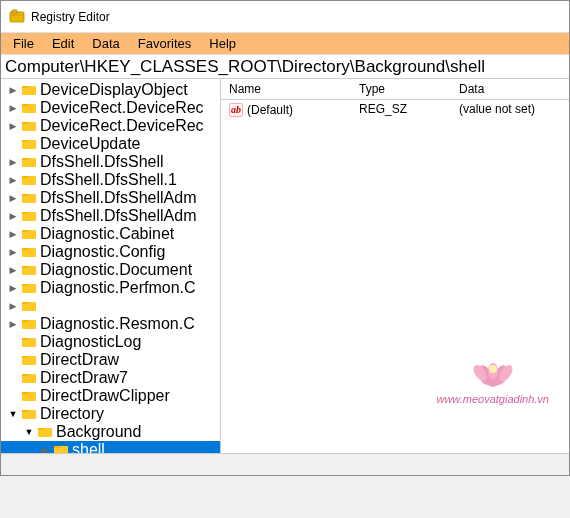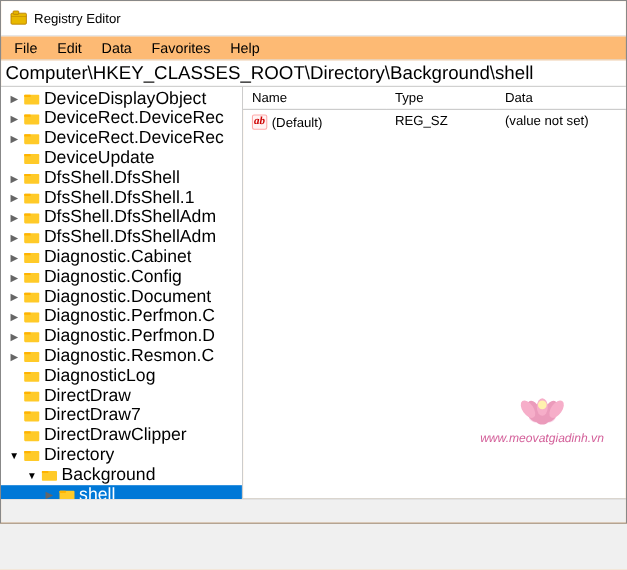--- a/index.html
+++ b/index.html
@@ -364,21 +364,20 @@
       </div>
 
       <div class="tree-item indent-1">
         <span class="expand-btn">▶</span>
         <span class="folder-icon">
           <svg class="folder-svg" viewBox="0 0 14 12">
               <rect x="0" y="2" width="14" height="9" rx="1" fill="#FFCA28"></rect>
               <rect x="0" y="2" width="6" height="2" rx="0.5" fill="#FFB300"></rect>
             </svg>
         </span>
-        <span class="item-label">Diagnostic.Perfmon.D</span>
       </div>
 
       <div class="tree-item indent-1">
         <span class="expand-btn">▶</span>
         <span class="folder-icon">
           <svg class="folder-svg" viewBox="0 0 14 12">
               <rect x="0" y="2" width="14" height="9" rx="1" fill="#FFCA28"></rect>
               <rect x="0" y="2" width="6" height="2" rx="0.5" fill="#FFB300"></rect>
             </svg>
         </span>

